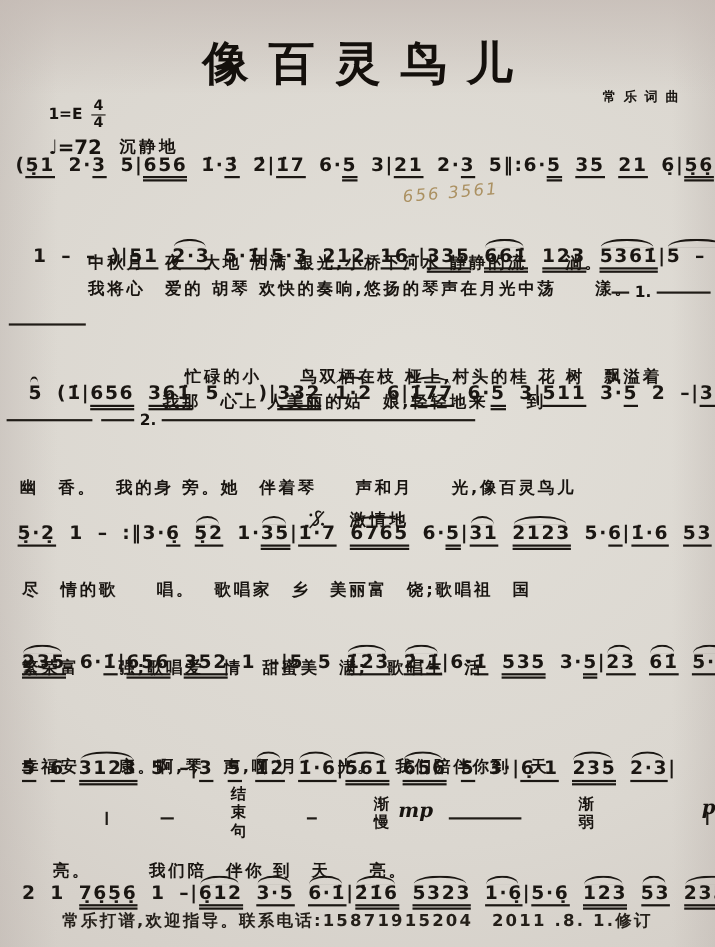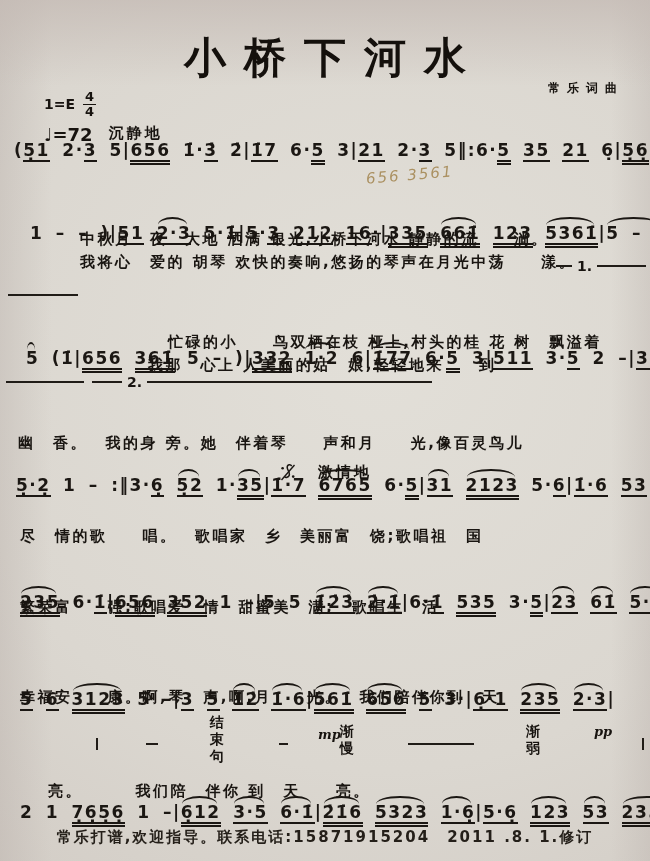--- a/index.html
+++ b/index.html
@@ -36,30 +36,30 @@
   .volta{position:absolute;display:flex;align-items:center;gap:5px;font-size:14px;font-weight:bold;}
   .volta .ln{border-top:2px solid #201c17;height:0;}
   .volta .grow{flex:1;}
   .endbr{position:absolute;display:flex;align-items:center;font-size:14px;font-weight:bold;letter-spacing:2px;gap:48px;}
   .endbr .ln{border-top:2px solid #201c17;height:0;margin-top:8px;}
   .endbr .tick{width:0;height:12px;border-left:2px solid #201c17;margin-top:8px;}
   .endbr b{line-height:17px;padding:0 4px;}
   .cont{position:absolute;border-top:2px solid #201c17;height:0;}
   
   .segno{position:absolute;display:flex;align-items:flex-end;gap:22px;font-size:15px;font-weight:bold;letter-spacing:3px;}
-  .dyn{position:absolute;font-family:"DejaVu Serif",serif;font-style:italic;font-weight:bold;font-size:13px;}
+  .dyn{position:absolute;font-family:"DejaVu Serif",serif;font-style:italic;font-weight:bold;font-size:18px;margin-left:44px;}
   .hand{position:absolute;color:#a3854f;font-size:15px;font-style:italic;letter-spacing:2px;transform:rotate(-5deg);opacity:.85;}
   .footer{position:absolute;width:100%;text-align:center;font-size:15px;font-weight:bold;letter-spacing:2px;color:#241f19;}
 </style>
 </head>
 <body>
 
 <div class="page">
 
-  <div class="abs title">小桥下河水</div>
+  <div class="abs title">像百灵鸟儿</div>
   <div class="abs credit">常乐词曲</div>
 
   <div class="abs meta">
     <div class="row1">
       <span>1=E</span>
       <span class="frac">
         <i>4</i>
         <i>4</i>
       </span>
     </div>

